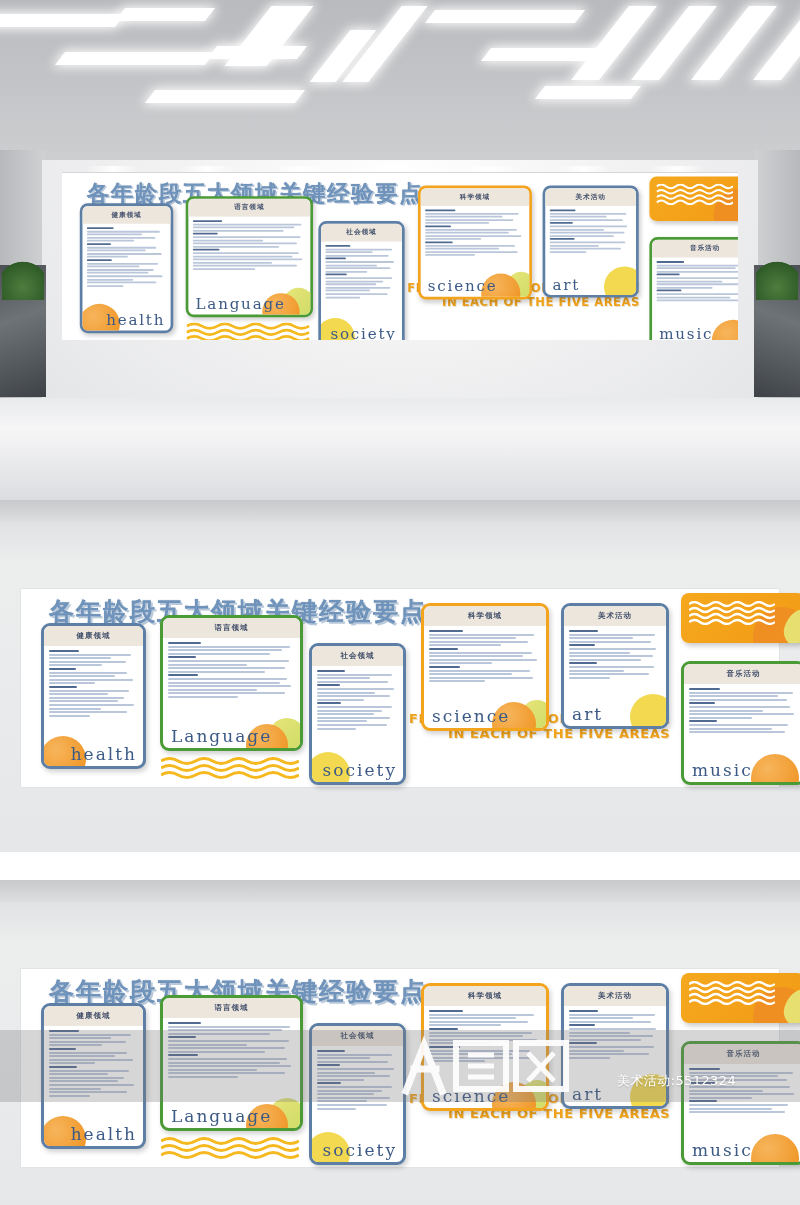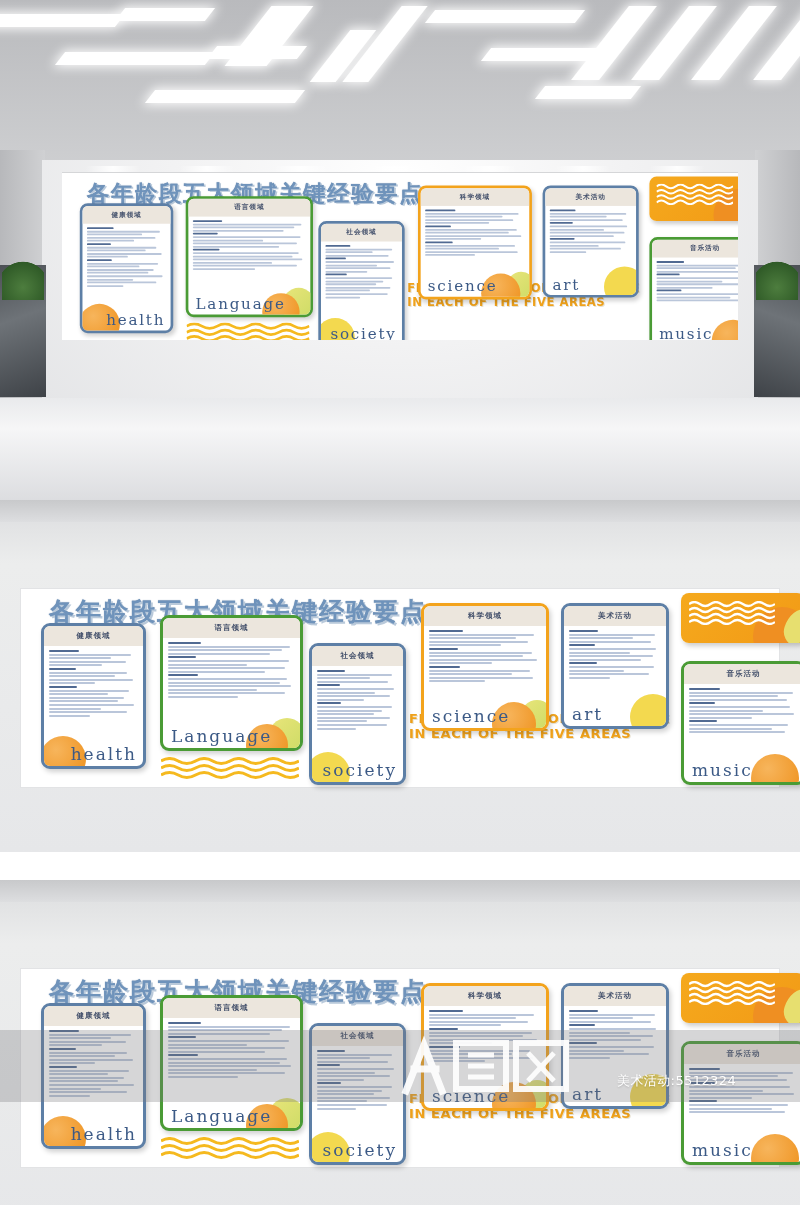--- a/index.html
+++ b/index.html
@@ -2,21 +2,21 @@
 <html><head>
 <meta charset="utf-8">
 <style>
   * { box-sizing: border-box; margin: 0; padding: 0; }
   html, body {
     width: 800px; height: 1205px;
     font-family: "Liberation Sans", sans-serif;
     background: #fff;
     overflow: hidden;
   }
-  .page { position: relative; width: 800px; height: 1205px; }
+  .page { position: relative; width: 800px; height: 1205px; text-align: right; }
 
   
   .section-room {
     position: absolute; left: 0; top: 0; width: 800px; height: 500px;
     background: linear-gradient(180deg,#d7d8da 0%, #cfd0d2 100%);
     overflow: hidden;
   }
   .ceiling {
     position: absolute; left: 0; top: 0; width: 800px; height: 176px;
     background: linear-gradient(180deg,#b9babd 0%, #cfd0d2 100%);

